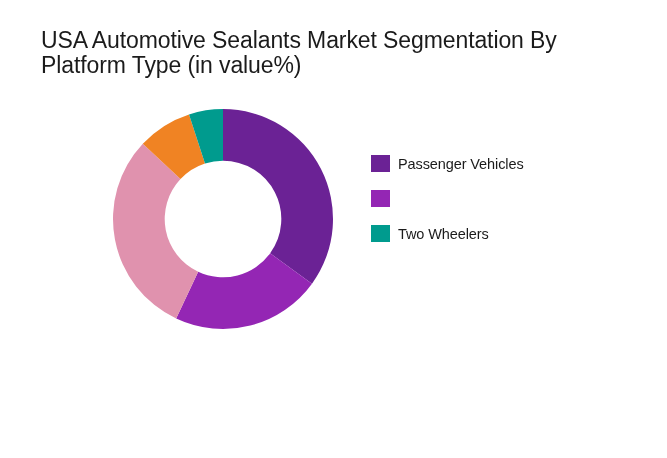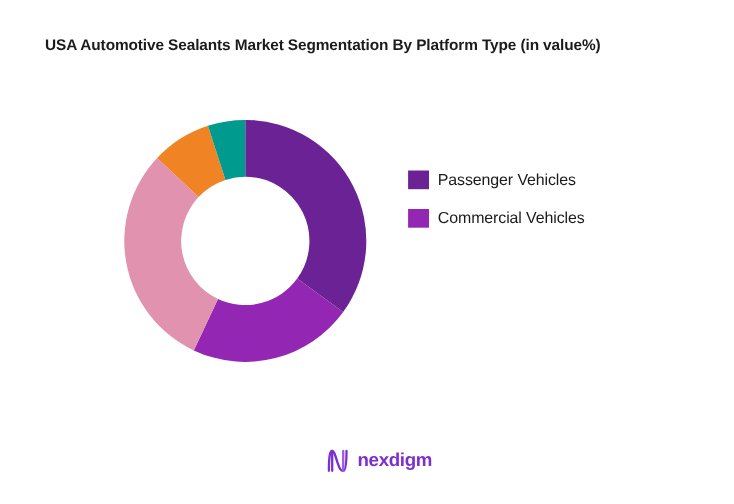--- a/index.html
+++ b/index.html
@@ -22,24 +22,24 @@
     width: 667px;
     height: 458px;
     background: #ffffff;
   }
 
   #chart-title {
     position: absolute;
     left: 41px;
     top: 28px;
     width: 590px;
-    font-size: 14px;
+    font-size: 23px;
     line-height: 25px;
     color: #1b1b1b;
-    font-weight: 700;
+    font-weight: 400;
     letter-spacing: -0.1px;
   }
 
   #donut-wrap {
     position: absolute;
     left: 112px;
     top: 108px;
     width: 222px;
     height: 222px;
   }
@@ -119,26 +119,21 @@
     </svg>
   </div>
 
   <div id="legend">
       <div class="legend-row">
         <span class="legend-swatch" style="background: rgb(107, 34, 149);"></span>
         <span class="legend-label">Passenger Vehicles</span>
       </div>
       <div class="legend-row">
         <span class="legend-swatch" style="background: rgb(148, 38, 180);"></span>
-        <span class="legend-label">Commercial Vehicles</span>
+      </div>
+      <div class="legend-row">
+        <span class="legend-swatch" style="background: rgb(0, 155, 142);"></span>
+        <span class="legend-label">Two Wheelers</span>
       </div>
     </div>
 
-  <div id="brand">
-    <svg id="brand-mark" viewBox="0 0 22 24">
-      <path d="M3 21 C3 8, 4 3, 6 3 C8 3, 9 8, 11 14 C13 20, 14 21, 16 21 C18 21, 19 16, 19 3" fill="none" stroke="#7b2fd1" stroke-width="2.1" stroke-linecap="round"></path>
-      <path d="M6 3 L6 21" fill="none" stroke="#7b2fd1" stroke-width="2.1" stroke-linecap="round"></path>
-      <path d="M16 21 L16 3" fill="none" stroke="#9b5de5" stroke-width="2.1" stroke-linecap="round"></path>
-    </svg>
-    <span id="brand-name">nexdigm</span>
-  </div>
 
 </div>
 
 </body></html>

